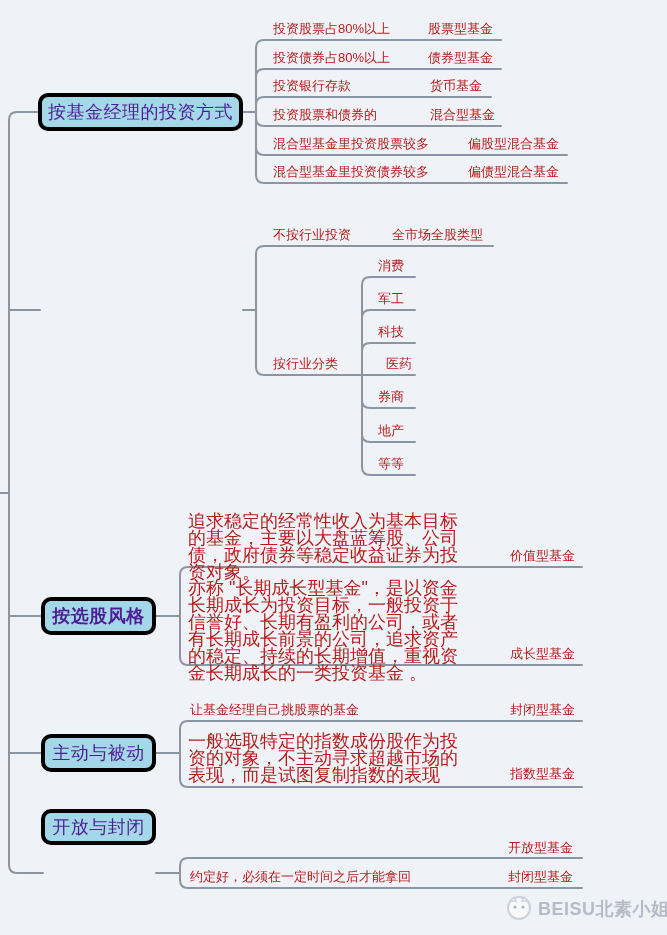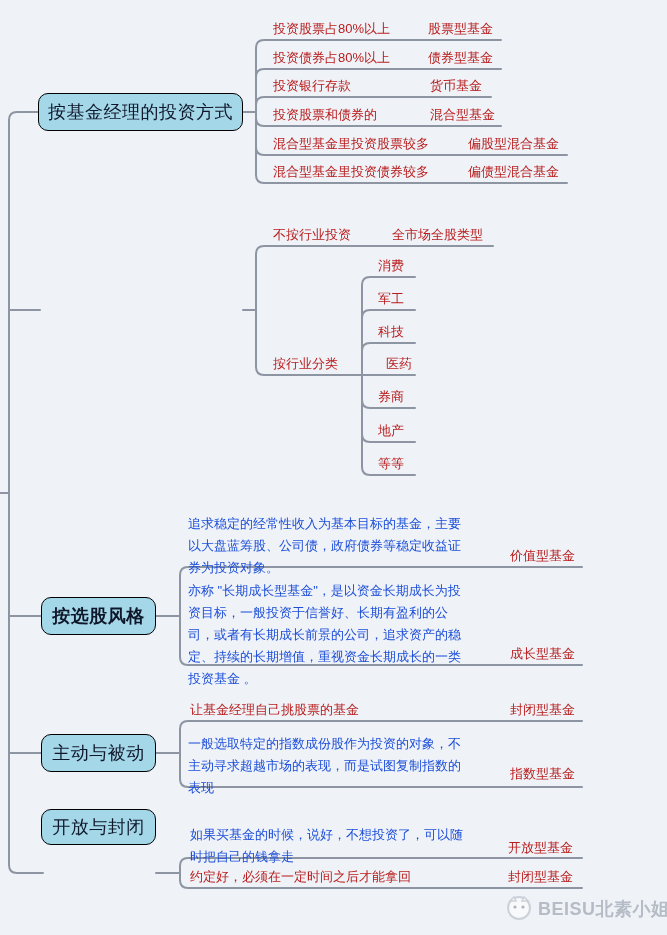--- a/index.html
+++ b/index.html
@@ -9,41 +9,41 @@
   }
   .canvas{
     position:relative;width:667px;height:935px;overflow:hidden;
     background:#eff3f8;
   }
   .layer{position:absolute;left:0;top:0;width:667px;height:935px;}
   svg.lines{pointer-events:none;}
   .node{
     position:absolute;
     background:#a4d7e8;
-    border:1px solid #000000;
+    border:4px solid #000000;
     border-radius:10px;
-    color:#0f172a;
+    color:#4c1d95;
     font-size:18px;
     font-weight:500;
     display:flex;align-items:center;justify-content:center;
     box-sizing:border-box;
     letter-spacing:0.5px;
   }
   .btext{
     position:absolute;
     color:#b91c1c;
     font-size:13px;
     line-height:16px;
     white-space:nowrap;
   }
   .para{
     position:absolute;
-    color:#1d4ed8;
-    font-size:13px;
-    line-height:22px;
+    color:#b91c1c;
+    font-size:18px;
+    line-height:17px;
     white-space:normal;
     word-break:break-all;
   }
   .wm{
     position:absolute;
     color:#b6bcc6;
     font-size:18px;
     font-weight:bold;
     letter-spacing:0.5px;
     white-space:nowrap;
@@ -133,21 +133,20 @@
   <div class="para" style="left:188px;top:513px;width:278px;"> 追求稳定的经常性收入为基本目标的基金，主要以大盘蓝筹股、公司债，政府债券等稳定收益证券为投资对象。</div>
   <div class="btext" style="left:510px;top:548px;">价值型基金</div>
   <div class="para" style="left:188px;top:580px;width:278px;">亦称 "长期成长型基金"，是以资金长期成长为投资目标，一般投资于信誉好、长期有盈利的公司，或者有长期成长前景的公司，追求资产的稳定、持续的长期增值，重视资金长期成长的一类投资基金 。</div>
   <div class="btext" style="left:510px;top:646px;">成长型基金</div>
 
   <div class="btext" style="left:190px;top:702px;">让基金经理自己挑股票的基金</div>
   <div class="btext" style="left:510px;top:702px;">封闭型基金</div>
   <div class="para" style="left:188px;top:733px;width:278px;">一般选取特定的指数成份股作为投资的对象，不主动寻求超越市场的表现，而是试图复制指数的表现</div>
   <div class="btext" style="left:510px;top:766px;">指数型基金</div>
 
-  <div class="para" style="left:190px;top:824px;width:278px;">如果买基金的时候，说好，不想投资了，可以随时把自己的钱拿走</div>
   <div class="btext" style="left:508px;top:840px;">开放型基金</div>
   <div class="btext" style="left:190px;top:869px;">约定好，必须在一定时间之后才能拿回</div>
   <div class="btext" style="left:508px;top:869px;">封闭型基金</div>
 
   <svg style="position:absolute;left:505px;top:893px;" width="28" height="28" viewBox="0 0 28 28">
     <circle cx="14" cy="15" r="11" fill="#f7f9fb" stroke="#ccd1d9" stroke-width="2"></circle>
     <path d="M 5 8 L 9 4 L 11 8 Z" fill="#f7f9fb" stroke="#ccd1d9" stroke-width="1.5"></path>
     <path d="M 23 8 L 19 4 L 17 8 Z" fill="#f7f9fb" stroke="#ccd1d9" stroke-width="1.5"></path>
     <circle cx="10" cy="14" r="1.6" fill="#aeb4bd"></circle>
     <circle cx="18" cy="14" r="1.6" fill="#aeb4bd"></circle>

